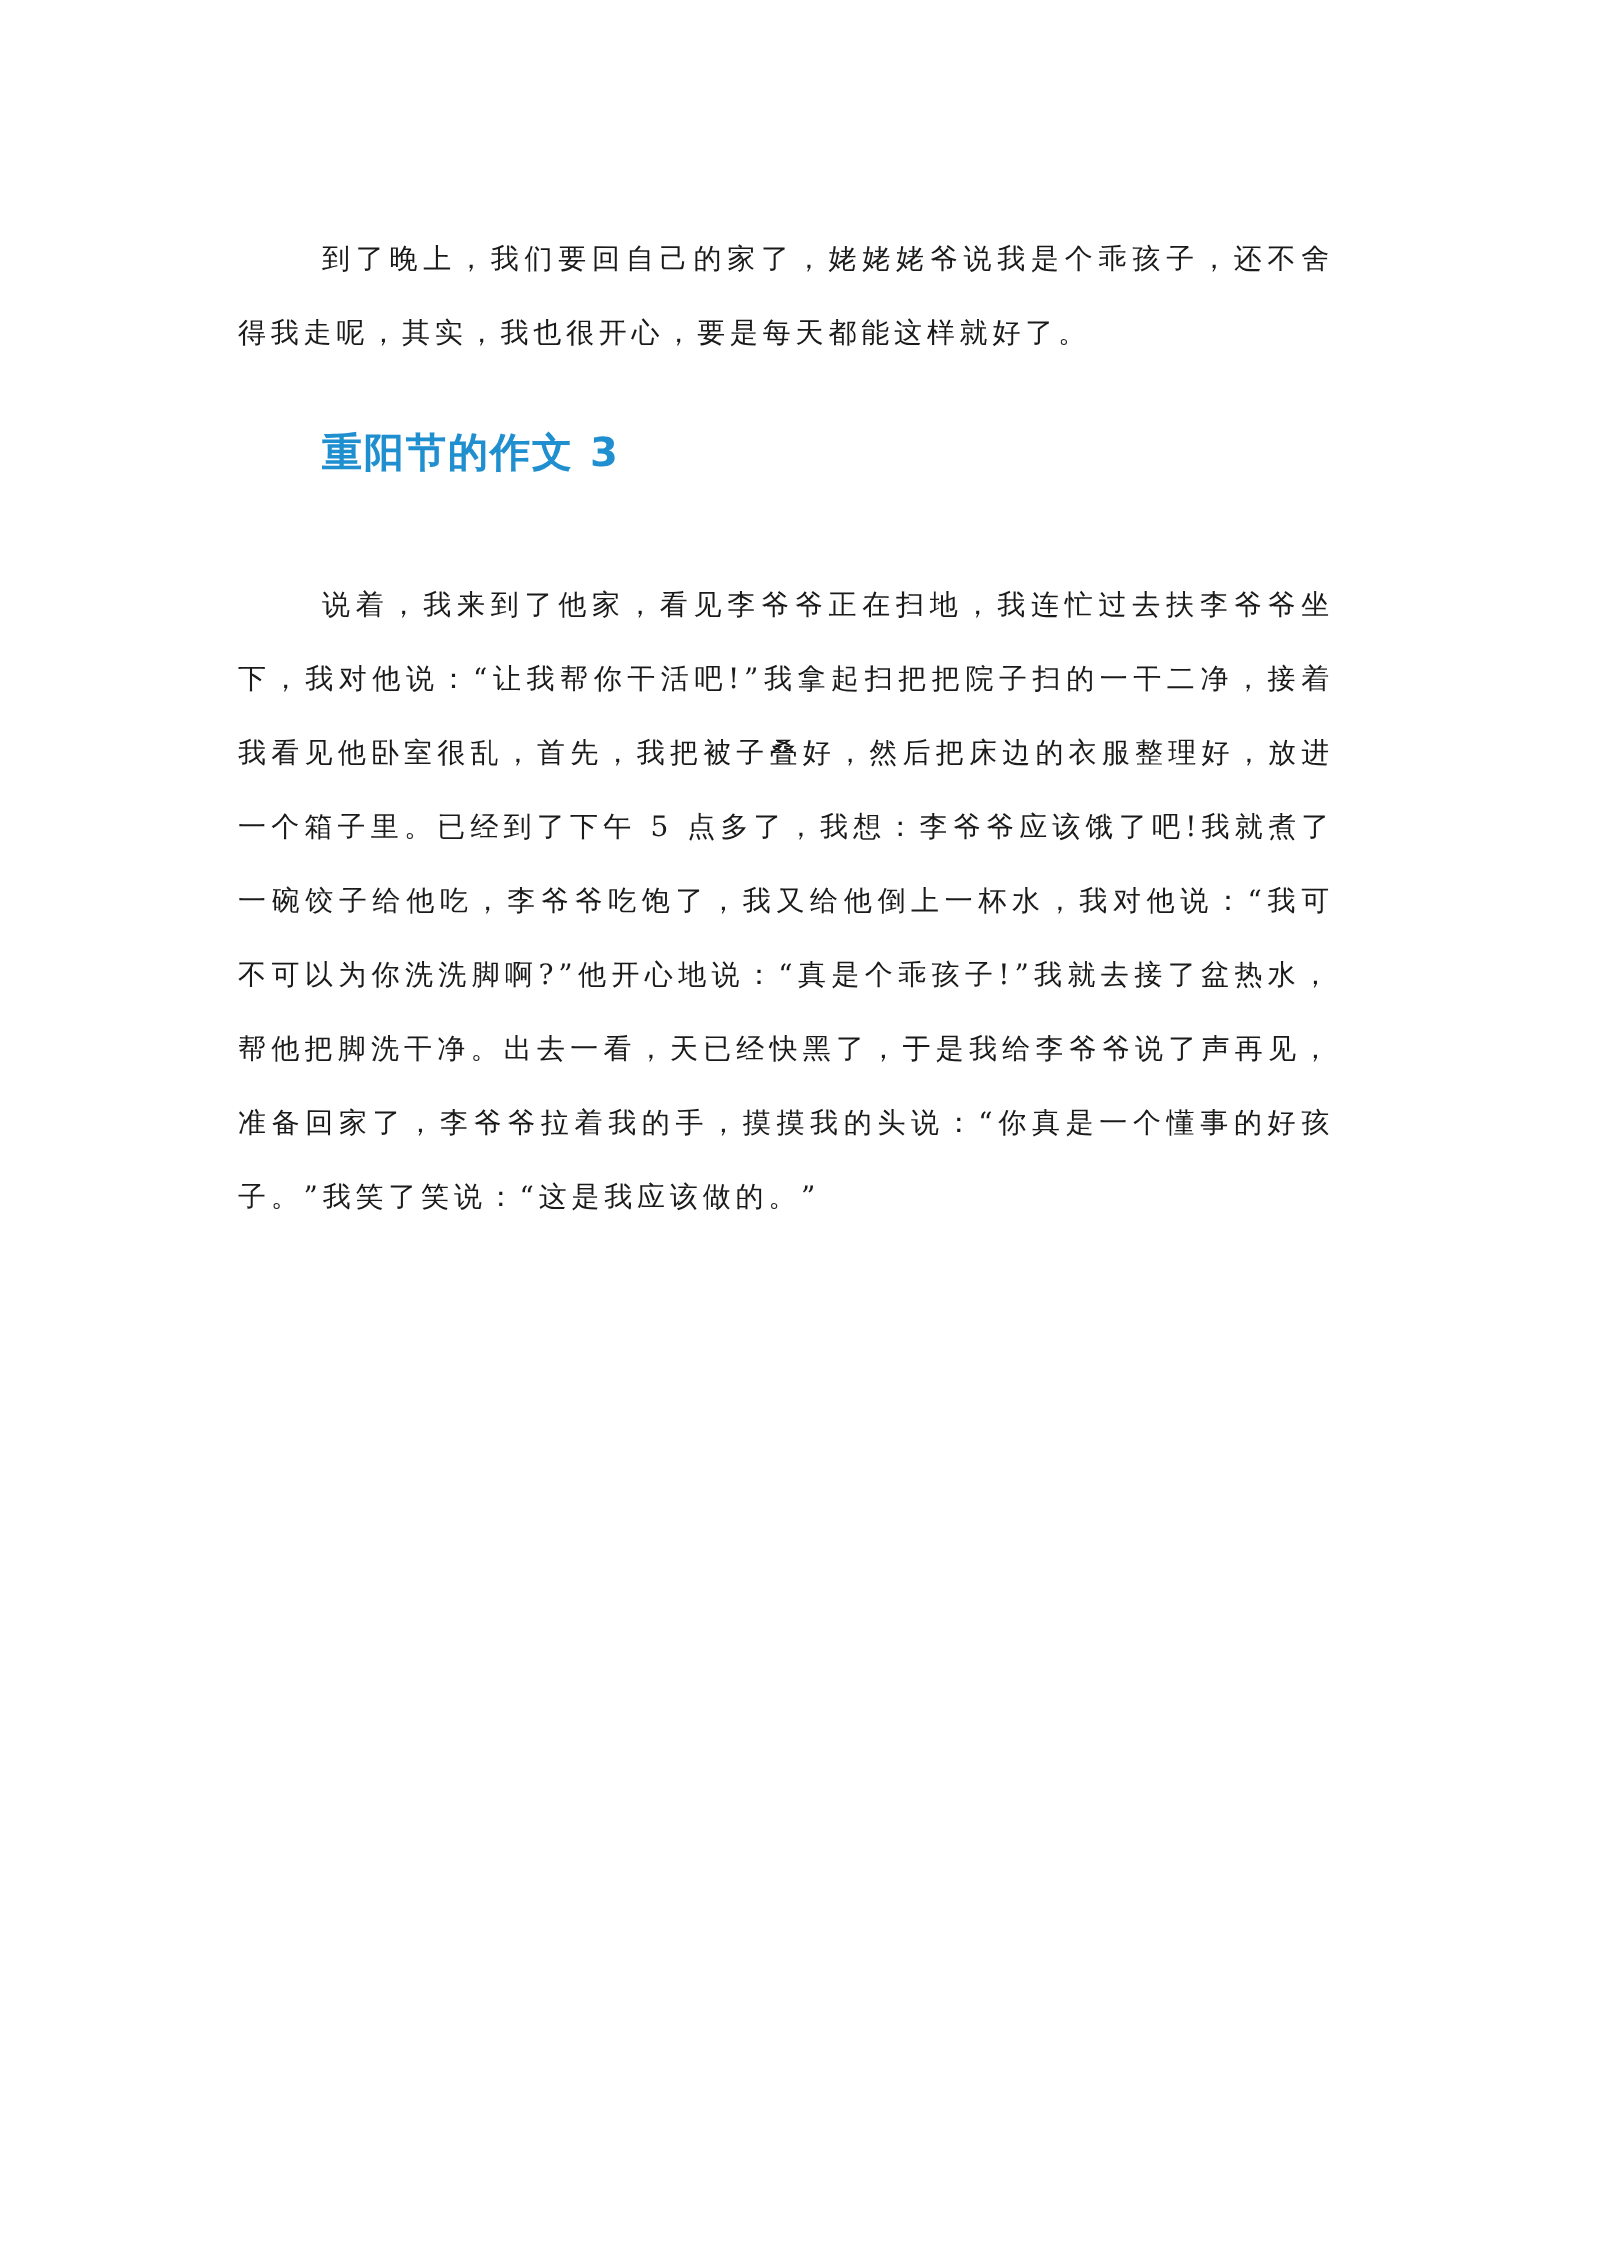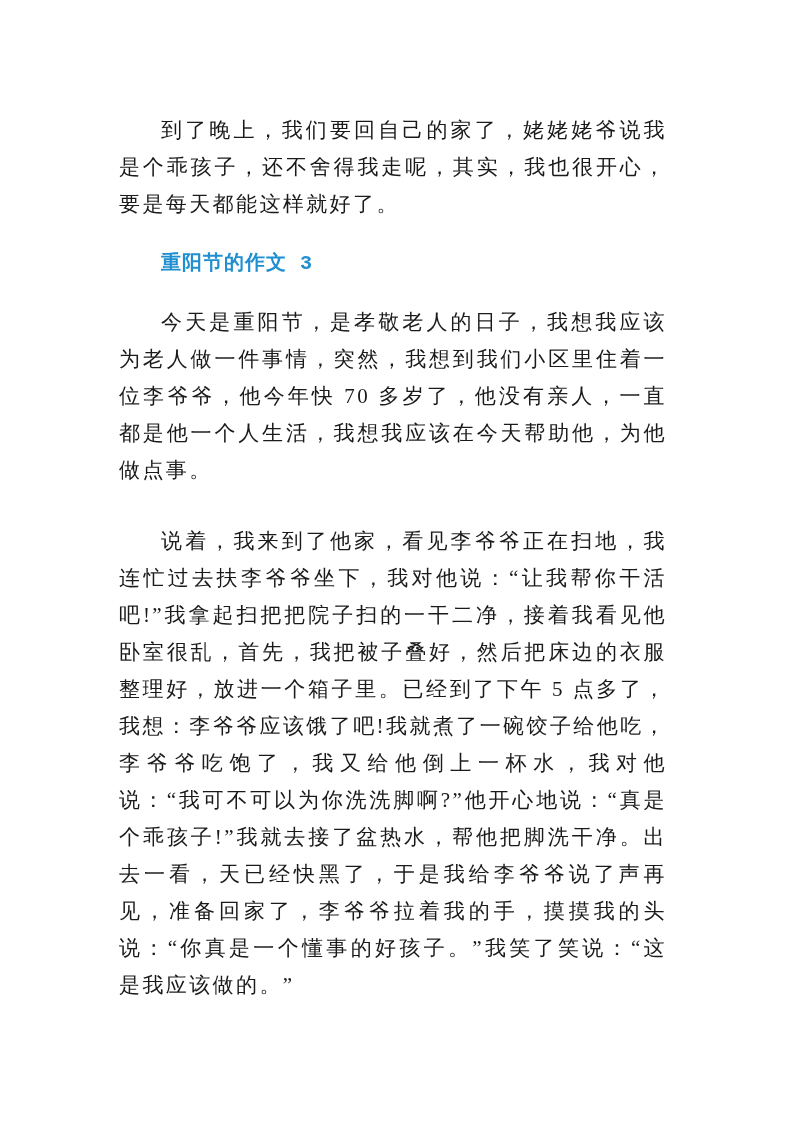--- a/index.html
+++ b/index.html
@@ -15,44 +15,42 @@
     font-family: "DejaVu Serif", "Liberation Serif", serif;
     color: #1a1a1a;
   }
   .page {
     position: absolute;
     left: 119px;
     top: 112px;
     width: 548px;
   }
   .para {
-    font-size: 21px;
+    font-size: 14px;
     line-height: 37px;
     text-indent: 42px;
     margin: 0;
     text-align: justify;
     letter-spacing: 2.4px;
     word-break: break-all;
-    font-family: Liberation Serif, serif;
   }
   .heading {
     font-family: "DejaVu Sans", "Liberation Sans", sans-serif;
     font-weight: bold;
     font-size: 20px;
     line-height: 37px;
     text-indent: 42px;
     margin: 0;
     letter-spacing: 1px;
   }
   .gap-after-p1 { margin-bottom: 22px; }
-  .gap-after-h { margin-bottom: 22px; font-family: Liberation Mono, monospace; }
+  .gap-after-h { margin-bottom: 40px; }
   .gap-after-p2 { margin-bottom: 34px; }
   .gap-after-p3 { margin-bottom: 27px; }
 </style>
 </head>
 <body>
 
 <div class="page">
   <p class="para gap-after-p1">到了晚上，我们要回自己的家了，姥姥姥爷说我是个乖孩子，还不舍得我走呢，其实，我也很开心，要是每天都能这样就好了。</p>
   <h2 class="heading gap-after-h" id="sec-heading" style="color: rgb(31, 143, 207);">重阳节的作文 3</h2>
-  <p class="para gap-after-p2">今天是重阳节，是孝敬老人的日子，我想我应该为老人做一件事情，突然，我想到我们小区里住着一位李爷爷，他今年快 70 多岁了，他没有亲人，一直都是他一个人生活，我想我应该在今天帮助他，为他做点事。</p>
   <p class="para gap-after-p3">说着，我来到了他家，看见李爷爷正在扫地，我连忙过去扶李爷爷坐下，我对他说：“让我帮你干活吧!”我拿起扫把把院子扫的一干二净，接着我看见他卧室很乱，首先，我把被子叠好，然后把床边的衣服整理好，放进一个箱子里。已经到了下午 5 点多了，我想：李爷爷应该饿了吧!我就煮了一碗饺子给他吃，李爷爷吃饱了，我又给他倒上一杯水，我对他说：“我可不可以为你洗洗脚啊?”他开心地说：“真是个乖孩子!”我就去接了盆热水，帮他把脚洗干净。出去一看，天已经快黑了，于是我给李爷爷说了声再见，准备回家了，李爷爷拉着我的手，摸摸我的头说：“你真是一个懂事的好孩子。”我笑了笑说：“这是我应该做的。”</p>
 </div>
 
 </body></html>

